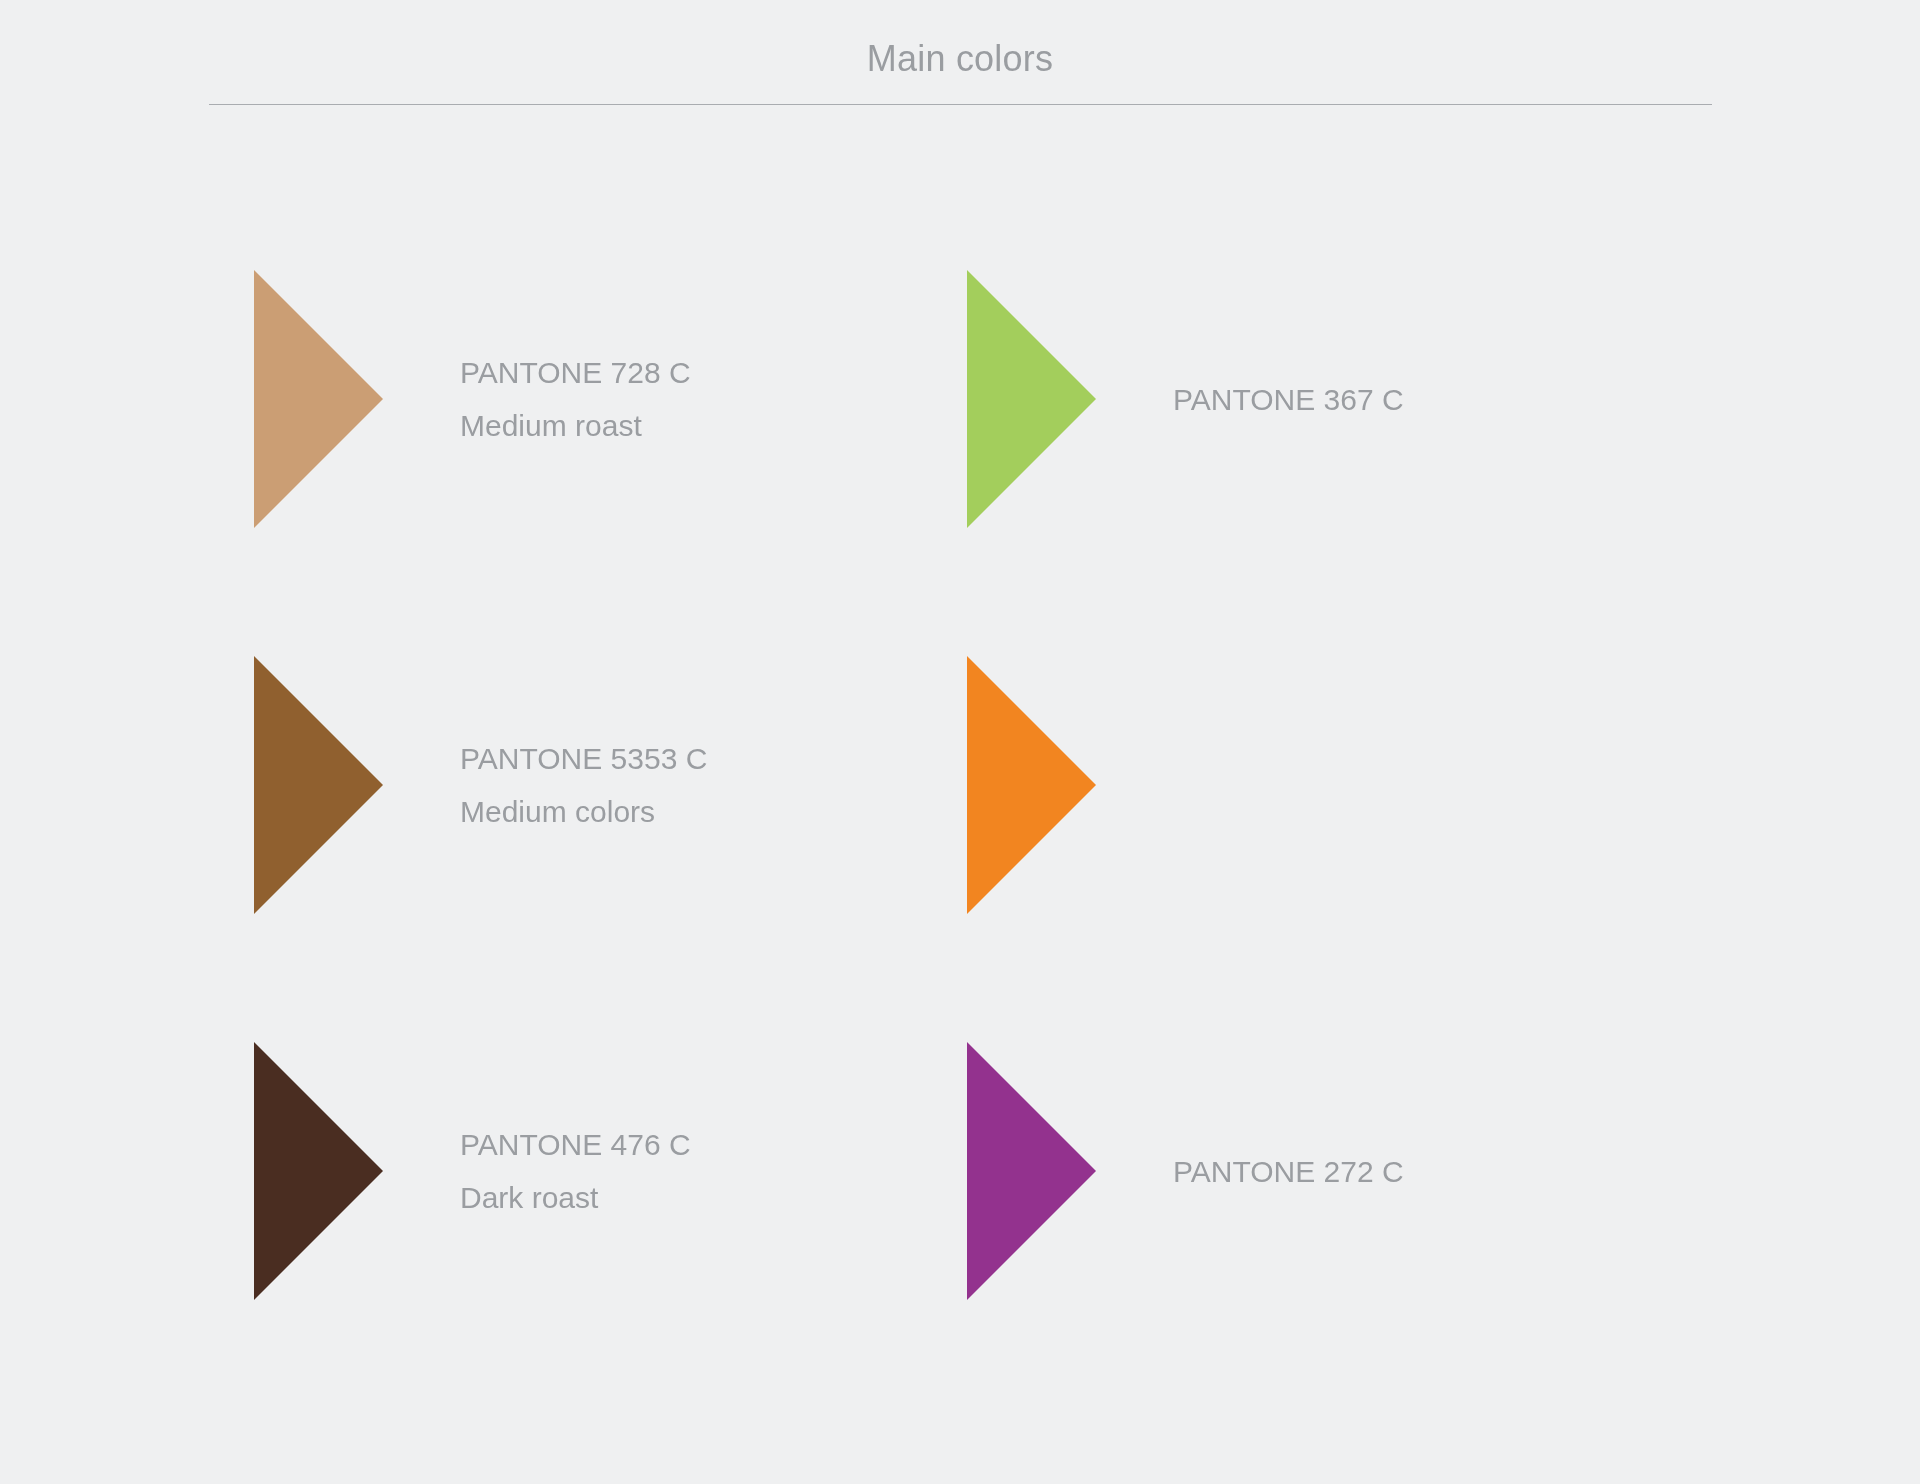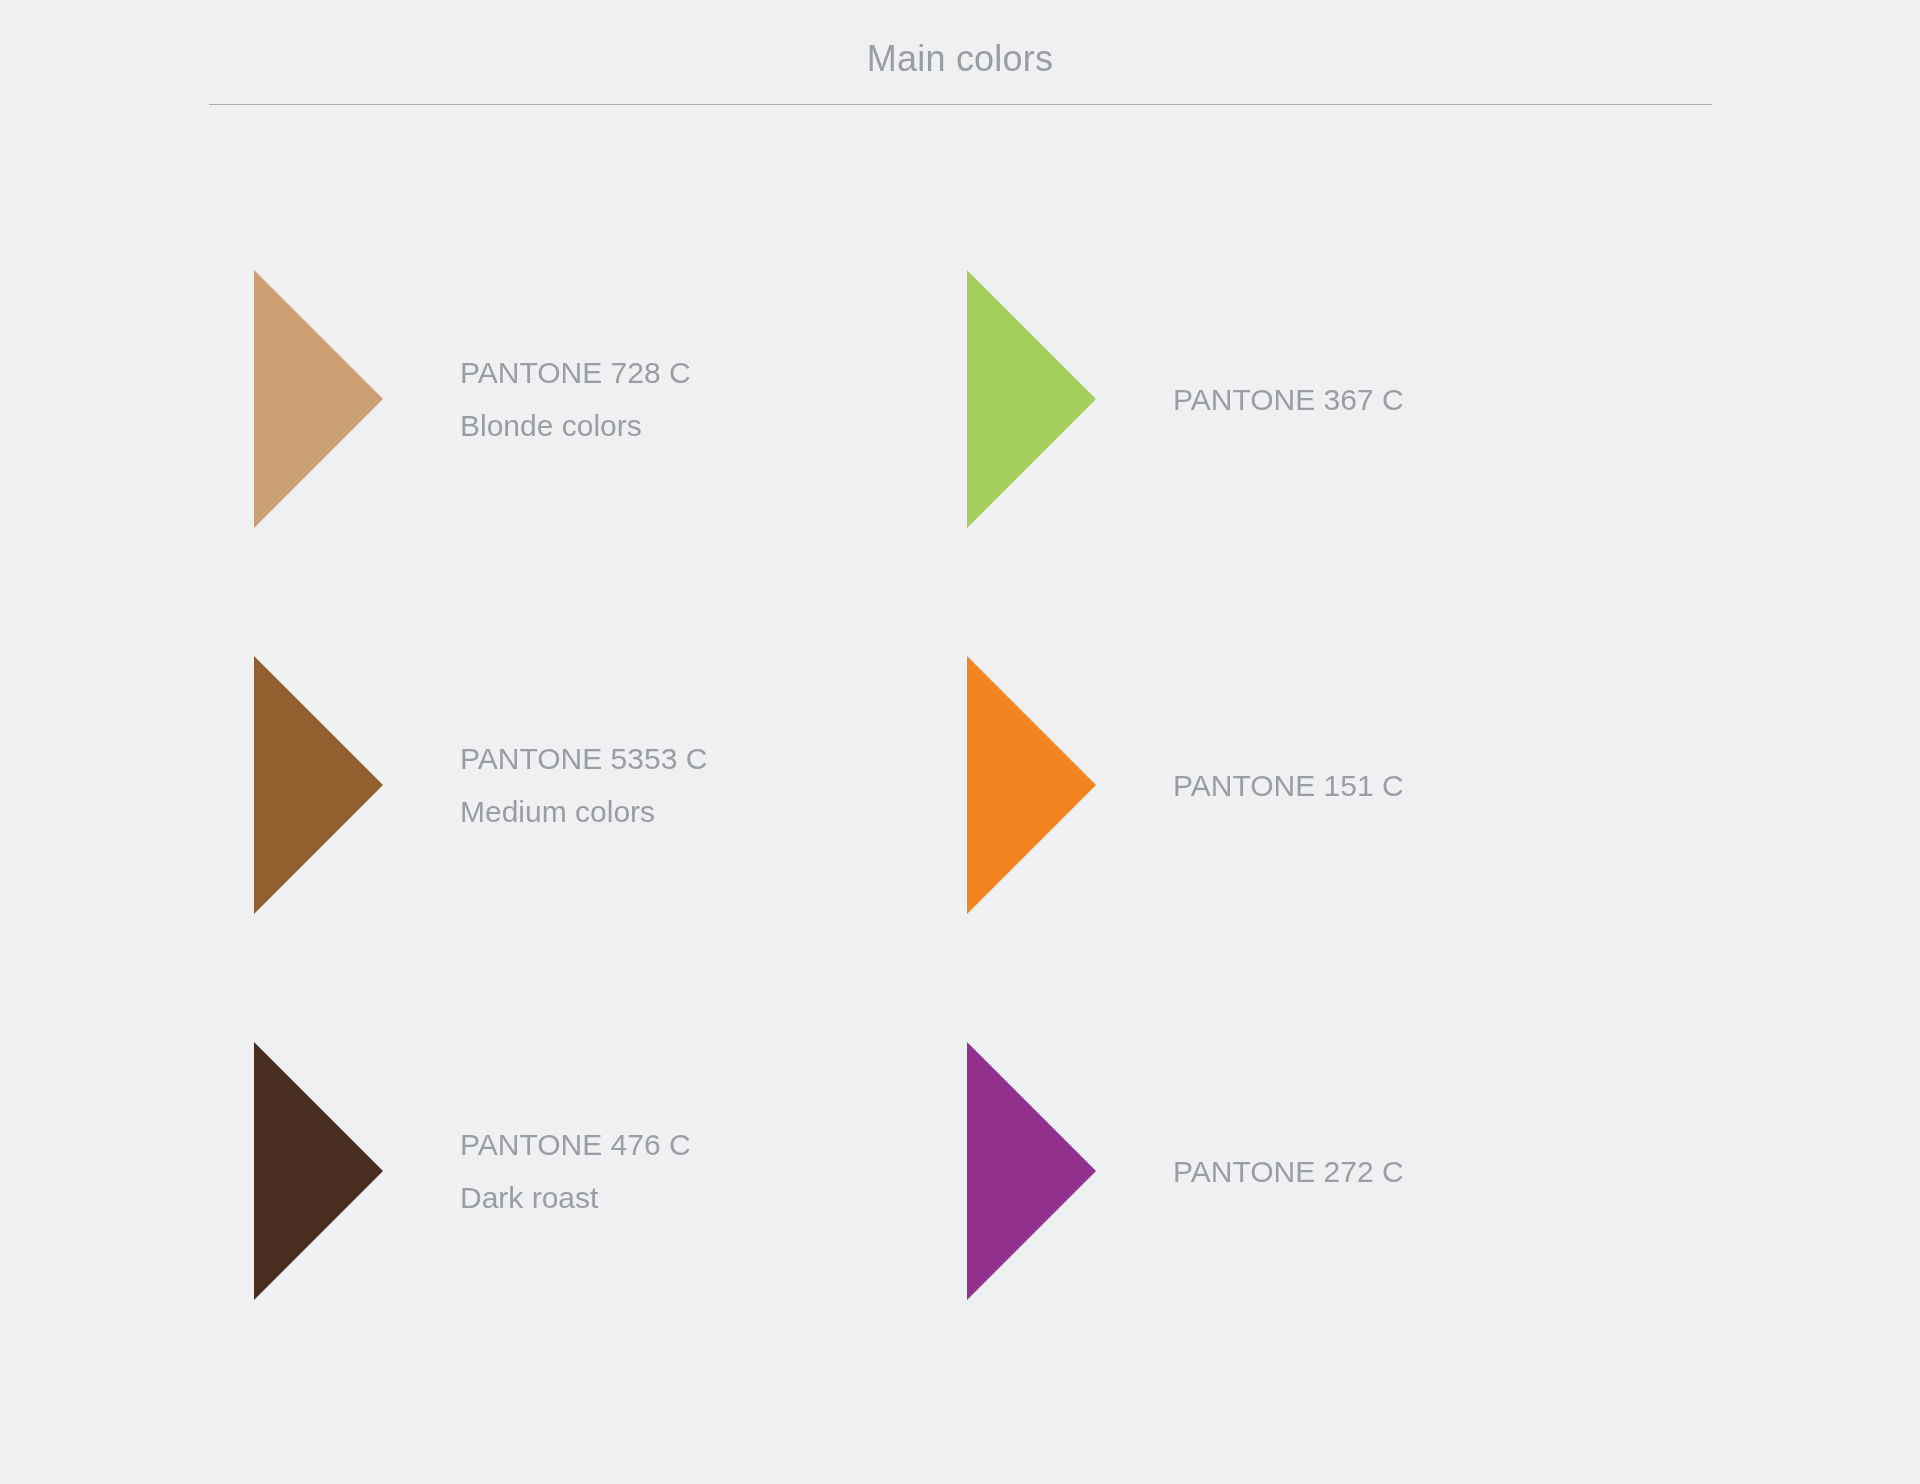--- a/index.html
+++ b/index.html
@@ -123,21 +123,21 @@
 
   <div class="swatch-grid">
       <div class="swatch col-left row-1">
         <div class="swatch-chip">
           <svg class="tri" viewBox="0 0 129 258" width="129" height="258">
             <polygon points="0,0 129,129 0,258" fill="#cb9e74"></polygon>
           </svg>
         </div>
         <div class="swatch-labels">
           <div class="swatch-code">PANTONE 728 C</div>
-          <div class="swatch-desc">Blonde colors</div>
+          <div class="swatch-desc">Medium roast</div>
         </div>
       </div>
       <div class="swatch col-right row-1">
         <div class="swatch-chip">
           <svg class="tri" viewBox="0 0 129 258" width="129" height="258">
             <polygon points="0,0 129,129 0,258" fill="#a3ce5c"></polygon>
           </svg>
         </div>
         <div class="swatch-labels">
           <div class="swatch-code">PANTONE 367 C</div>
@@ -153,23 +153,20 @@
           <div class="swatch-code">PANTONE 5353 C</div>
           <div class="swatch-desc">Medium colors</div>
         </div>
       </div>
       <div class="swatch col-right row-2">
         <div class="swatch-chip">
           <svg class="tri" viewBox="0 0 129 258" width="129" height="258">
             <polygon points="0,0 129,129 0,258" fill="#f28520"></polygon>
           </svg>
         </div>
-        <div class="swatch-labels">
-          <div class="swatch-code">PANTONE 151 C</div>
-        </div>
       </div>
       <div class="swatch col-left row-3">
         <div class="swatch-chip">
           <svg class="tri" viewBox="0 0 129 258" width="129" height="258">
             <polygon points="0,0 129,129 0,258" fill="#4a2d21"></polygon>
           </svg>
         </div>
         <div class="swatch-labels">
           <div class="swatch-code">PANTONE 476 C</div>
           <div class="swatch-desc">Dark roast</div>

